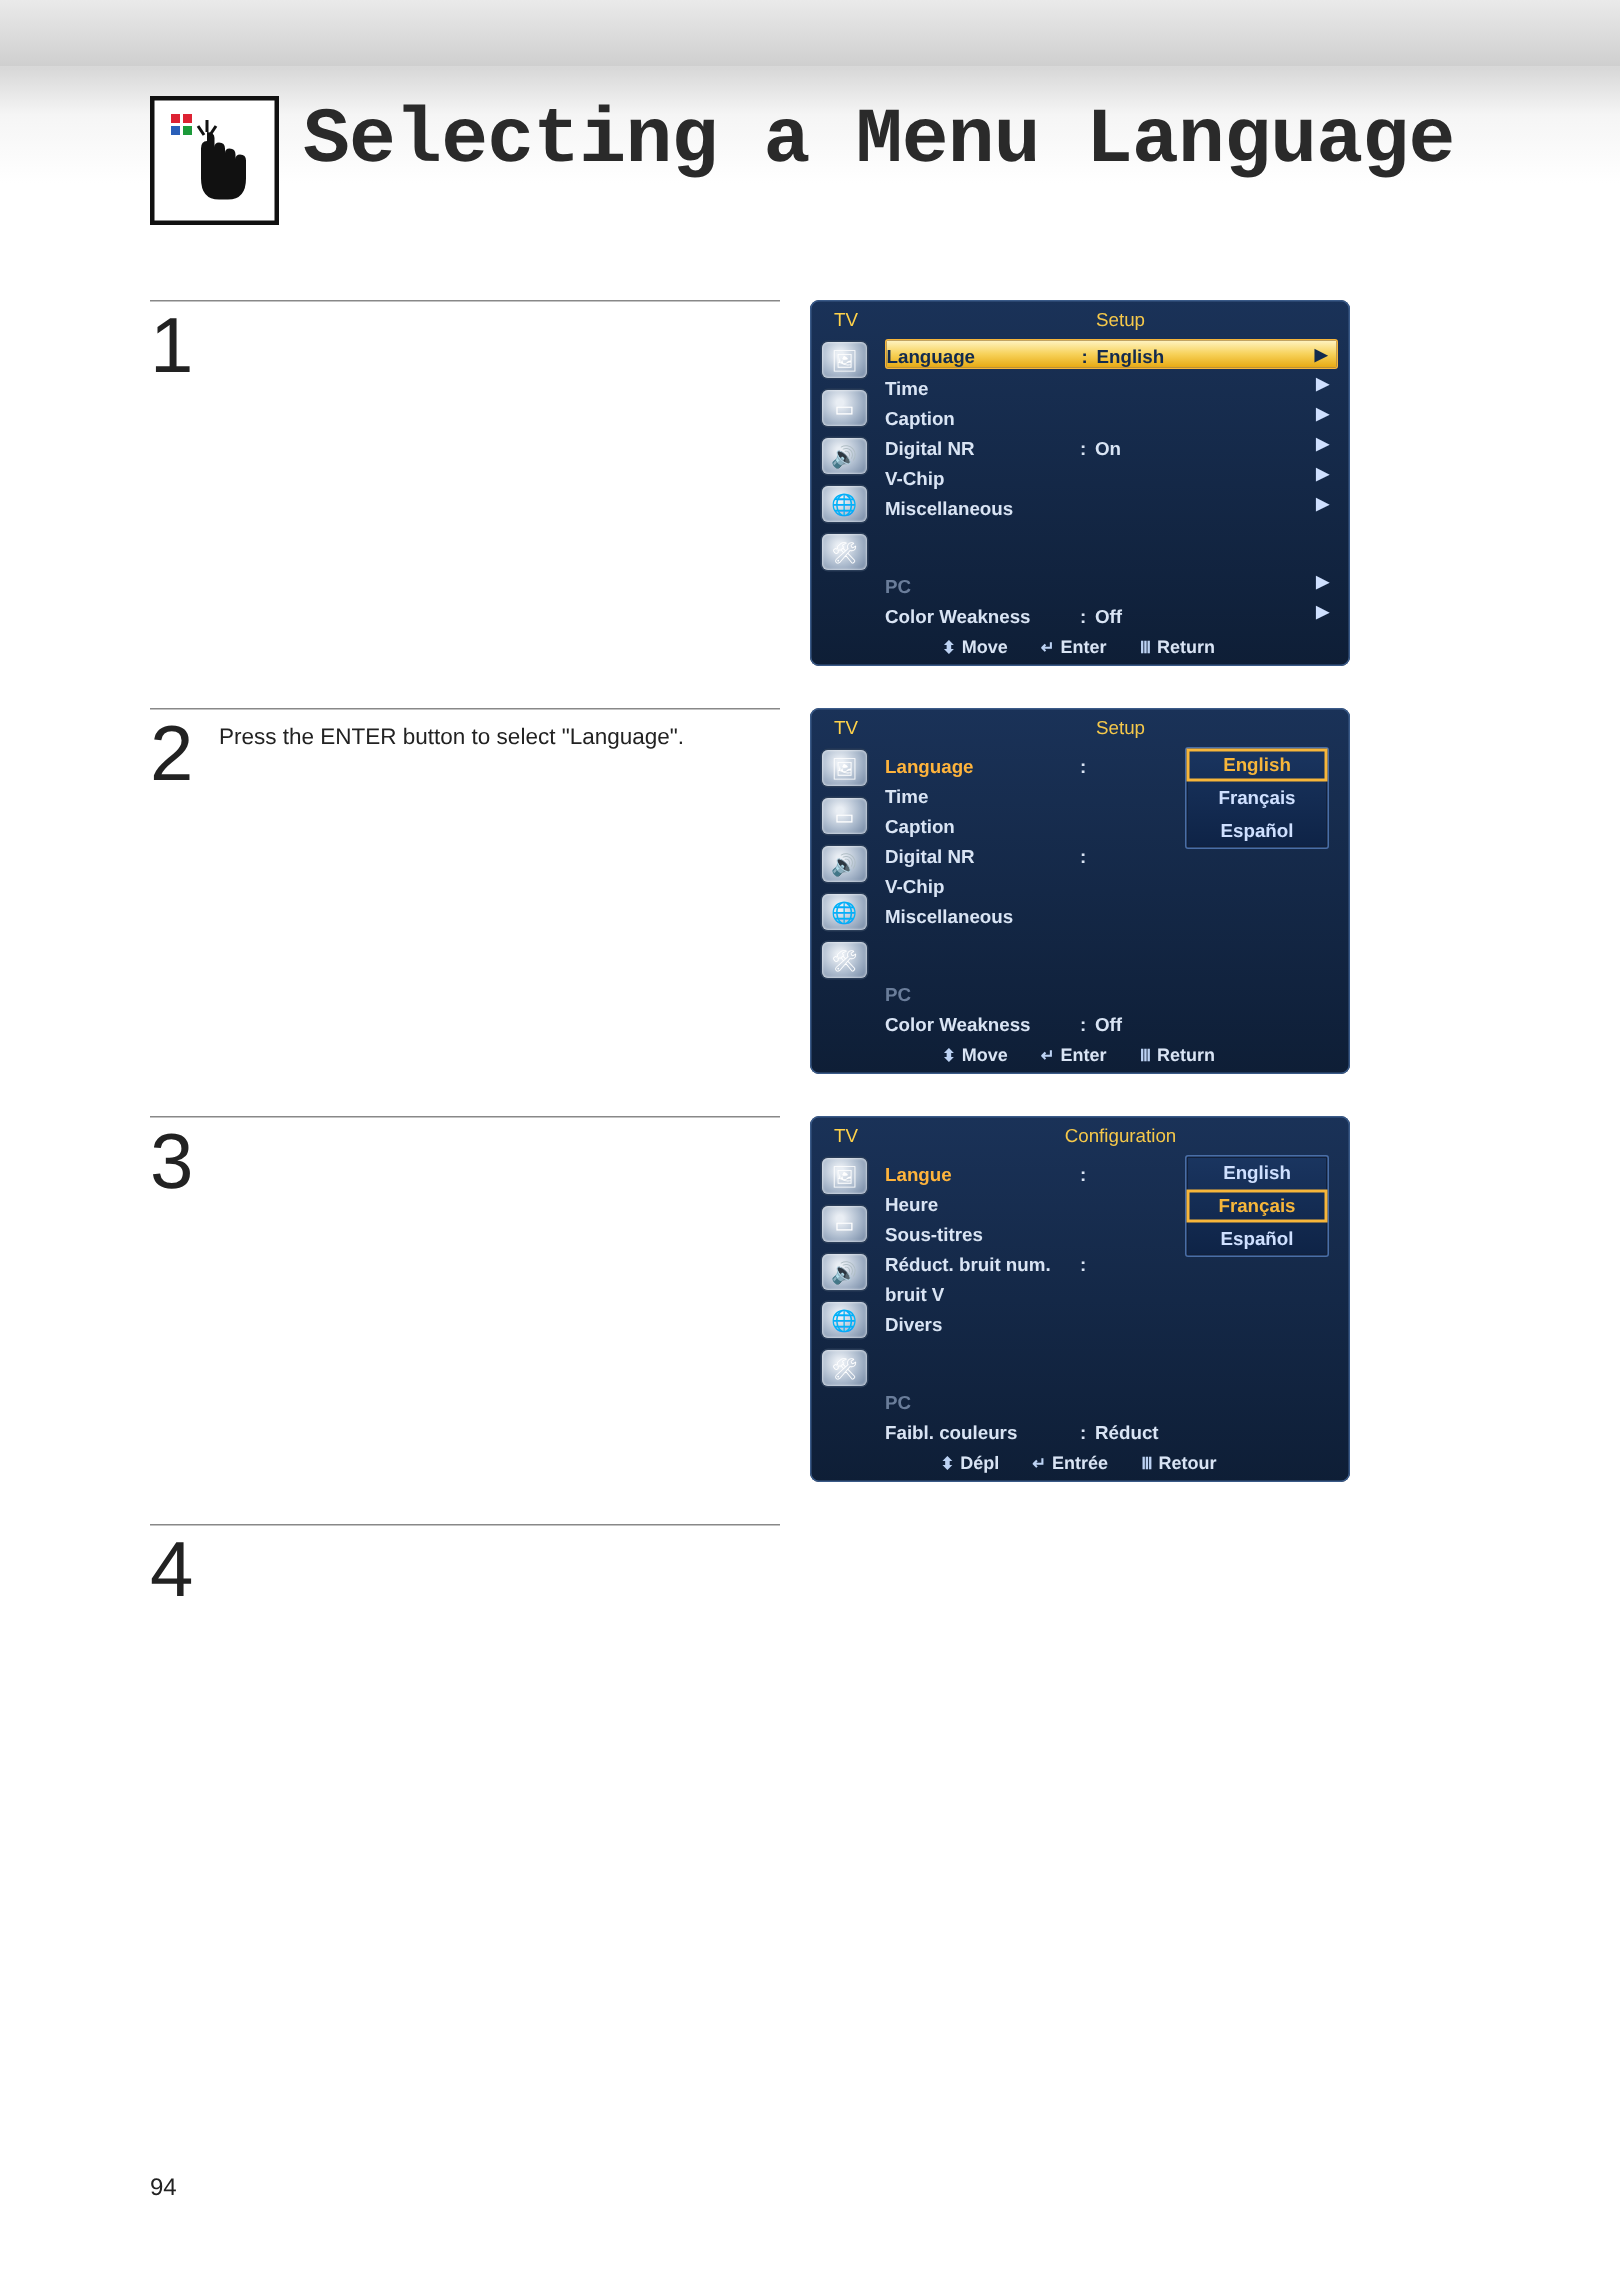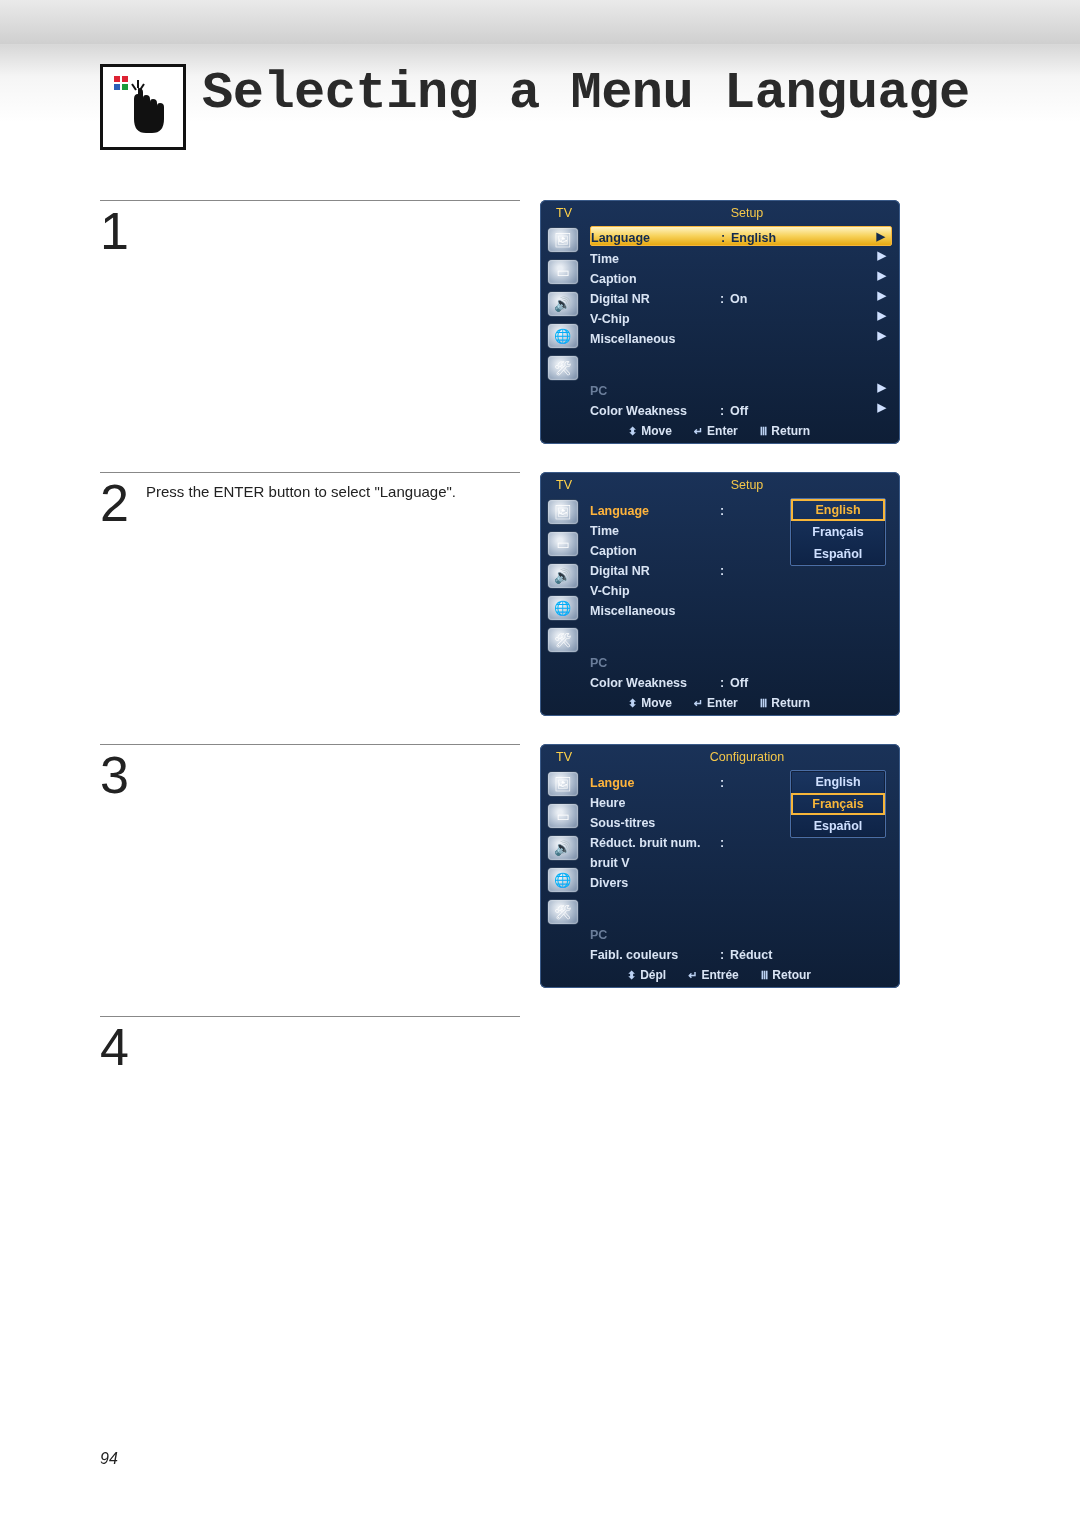--- a/index.html
+++ b/index.html
@@ -197,21 +197,20 @@
     line-height: 18px;
   }
 
   .tri { font-size: 11px; }
   .page-num {
     position: absolute;
     bottom: 60px;
     left: 100px;
     font-size: 16px;
     color: #222;
-    font-style: italic;
   }
 </style>
 </head>
 <body>
 
 <div class="top-band"></div>
 
 <div class="page">
 
   <div class="header">

